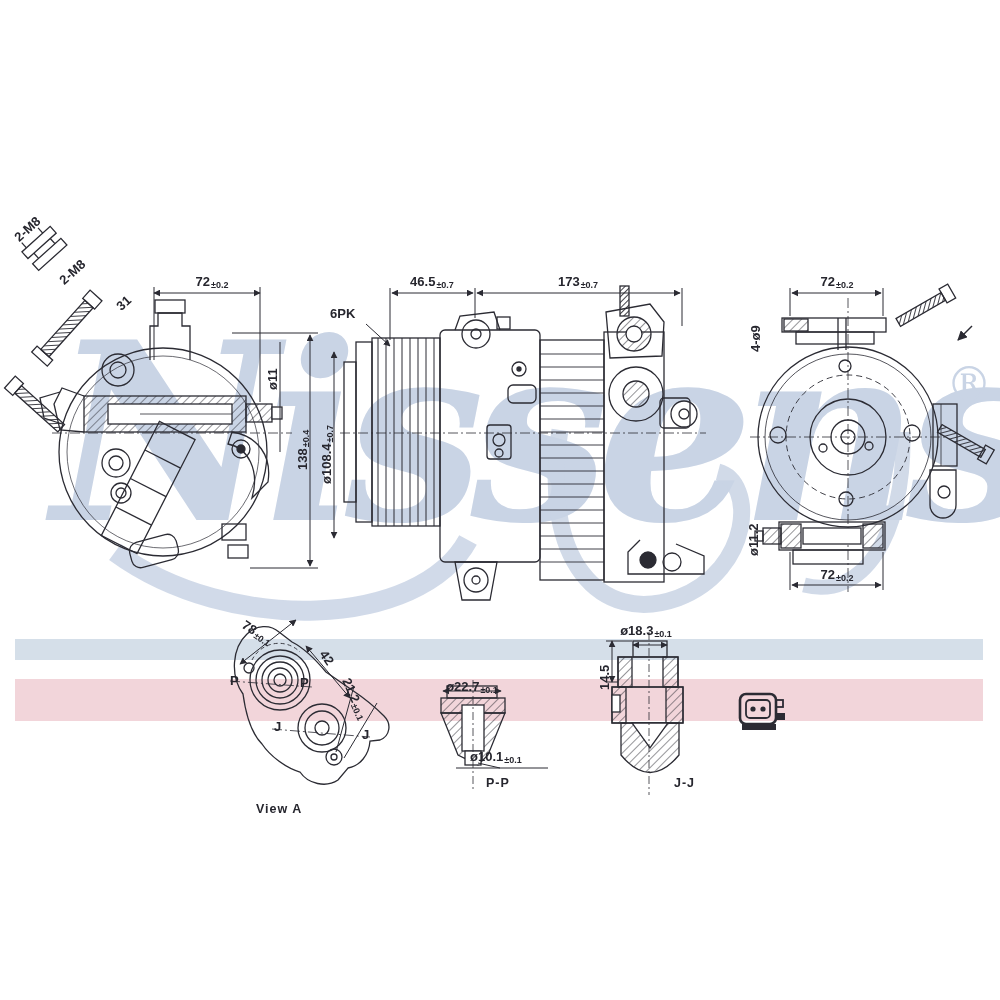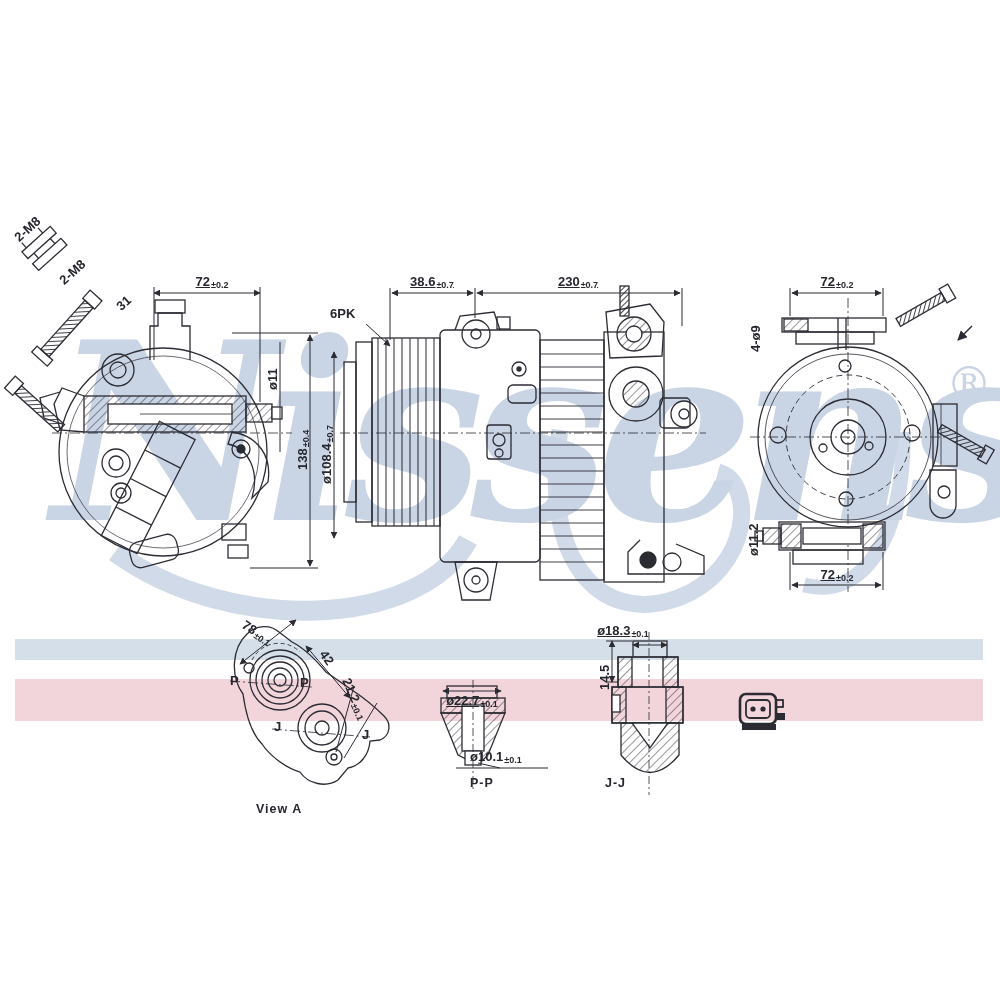--- a/index.html
+++ b/index.html
@@ -3,21 +3,21 @@
 <meta charset="utf-8">
 <style>
   html,body{margin:0;padding:0;background:#fff;}
   .stage{position:relative;width:1000px;height:1000px;background:#ffffff;overflow:hidden;
          font-family:"Liberation Sans",sans-serif;}
   svg{position:absolute;left:0;top:0;}
   .lbl{position:absolute;white-space:nowrap;font:700 13px/1 "Liberation Sans",sans-serif;
        color:#26262e;letter-spacing:0;}
   .lbl .tol{font-size:9px;margin-left:1px;vertical-align:-2px;}
   .cap{font-size:12.5px;letter-spacing:1px;}
-  .ctr{text-align:center;text-decoration:underline;}
+  .ctr{text-align:center;}
   .rot90{transform:rotate(-90deg);transform-origin:0 0;}
   .rotm42{transform:rotate(-42deg);transform-origin:0 0;}
   .rot33{transform:rotate(33deg);transform-origin:0 0;}
   .rot55{transform:rotate(55deg);transform-origin:0 0;}
   .rot66{transform:rotate(66deg);transform-origin:0 0;}
 </style>
 </head>
 <body>
 
 <div class="stage">
@@ -332,24 +332,24 @@
 <div class="lbl rotm42" style="left:57px;top:277px">2-M8</div>
 <div class="lbl rotm42" style="left:114px;top:303px">31</div>
 
 <div class="lbl ctr" style="left:168px;top:275px;width:88px">
   <span>72</span><span class="tol">±0.2</span>
 </div>
 <div class="lbl rot90" style="left:266px;top:390px">ø11</div>
 
 <div class="lbl" style="left:330px;top:307px">6PK</div>
 <div class="lbl ctr" style="left:390px;top:275px;width:84px">
-  <span>38.6</span><span class="tol">±0.7</span>
+  <span>46.5</span><span class="tol">±0.7</span>
 </div>
 <div class="lbl ctr" style="left:530px;top:275px;width:96px">
-  <span>230</span><span class="tol">±0.7</span>
+  <span>173</span><span class="tol">±0.7</span>
 </div>
 <div class="lbl rot90" style="left:296px;top:470px">
   <span>138</span><span class="tol">±0.4</span>
 </div>
 <div class="lbl rot90" style="left:320px;top:484px">
   <span>ø108.4</span><span class="tol">±0.7</span>
 </div>
 
 <div class="lbl ctr" style="left:792px;top:275px;width:90px">
   <span>72</span><span class="tol">±0.2</span>
@@ -366,27 +366,27 @@
 <div class="lbl rot55" style="left:328px;top:648px">42</div>
 <div class="lbl rot66" style="left:352px;top:676px">
   <span>21.2</span><span class="tol">±0.1</span>
 </div>
 <div class="lbl" style="left:230px;top:674px">P</div>
 <div class="lbl" style="left:300px;top:676px">P</div>
 <div class="lbl" style="left:274px;top:720px">J</div>
 <div class="lbl" style="left:362px;top:728px">J</div>
 <div class="lbl cap" style="left:256px;top:803px">View A</div>
 
-<div class="lbl ctr" style="left:434px;top:694px;width:76px">
+<div class="lbl ctr" style="left:434px;top:680px;width:76px">
   <span>ø22.7</span><span class="tol">±0.1</span>
 </div>
 <div class="lbl" style="left:470px;top:750px">
   <span>ø10.1</span><span class="tol">±0.1</span>
 </div>
-<div class="lbl cap" style="left:470px;top:777px">P-P</div>
-
-<div class="lbl ctr" style="left:583px;top:624px;width:80px">
+<div class="lbl cap" style="left:486px;top:777px">P-P</div>
+
+<div class="lbl ctr" style="left:606px;top:624px;width:80px">
   <span>ø18.3</span><span class="tol">±0.1</span>
 </div>
 <div class="lbl rot90" style="left:598px;top:690px">14.5</div>
-<div class="lbl cap" style="left:605px;top:777px">J-J</div>
+<div class="lbl cap" style="left:674px;top:777px">J-J</div>
 
 </div>
 
 </body></html>

